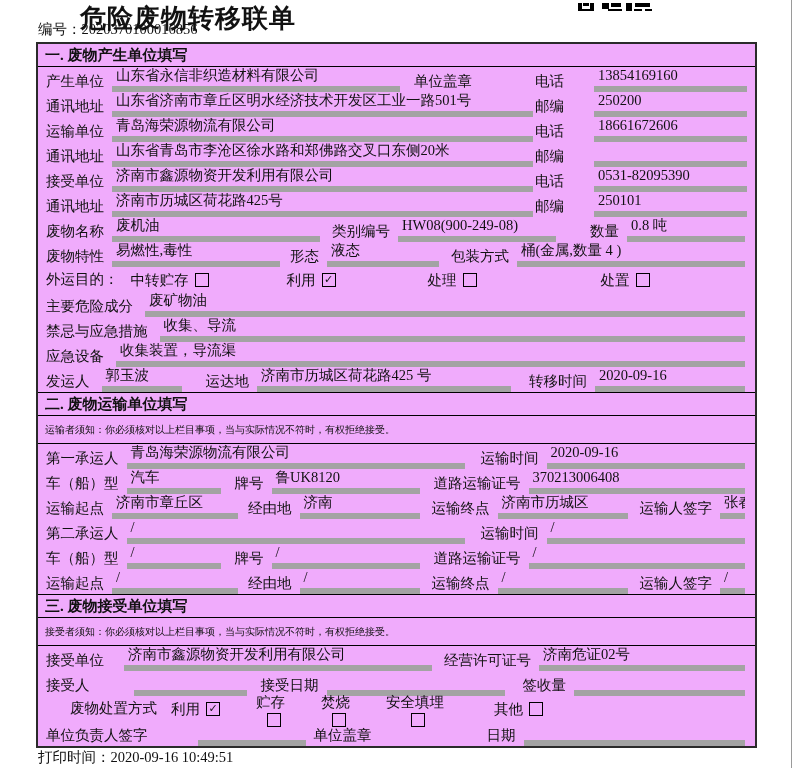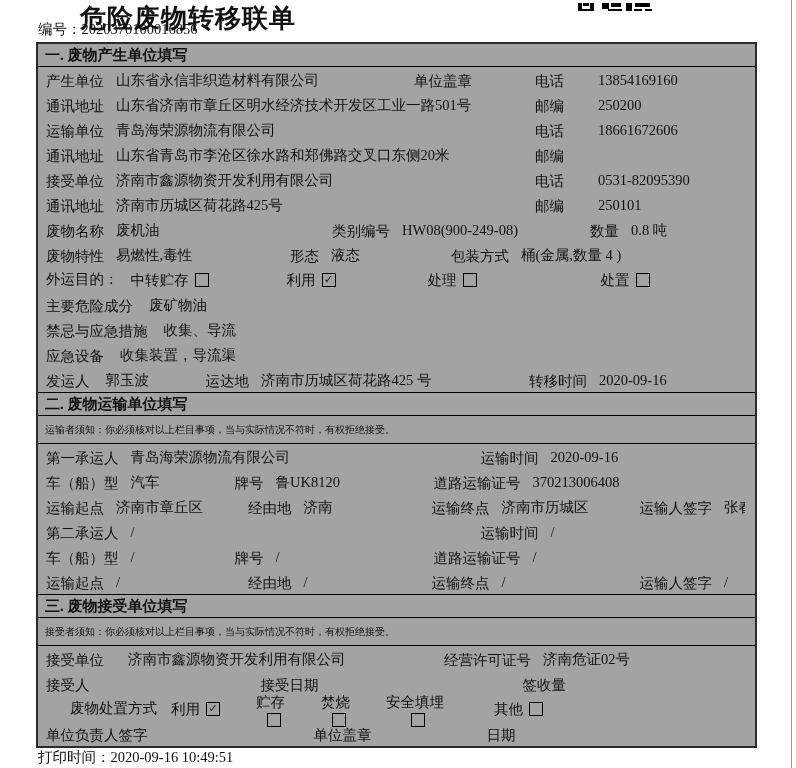--- a/index.html
+++ b/index.html
@@ -7,27 +7,27 @@
     width:796px;height:768px;background:#ffffff;color:#111;
     font-family:"Liberation Serif","DejaVu Serif",serif;
     position:relative;overflow:hidden;
   }
   .page-edge{position:absolute;right:4px;top:0;width:1px;height:768px;background:#9a9a9a;}
   
   .doc-number{position:absolute;left:38px;top:13px;font-size:14.5px;white-space:nowrap;margin-top:7px;}
   .doc-title{position:absolute;left:80px;right:0;top:1px;text-align:left;font-size:26px;font-weight:bold;letter-spacing:1px;}
   .qr-frag{position:absolute;left:578px;top:0;width:74px;height:11px;overflow:hidden;}
   
-  .form{position:absolute;left:36px;top:42px;width:717px;border:2px solid #2b2b2b;background:#a3a3a3;}
+  .form{position:absolute;left:36px;top:42px;width:717px;border:2px solid #2b2b2b;background:#f0abfc;}
   .sec-h{font-weight:bold;font-size:15px;line-height:21px;padding:1px 7px 0 7px;border-bottom:1px solid #000;white-space:nowrap;}
   .sec-h.bt{border-top:1px solid #000;}
   .notice{font-size:10px;line-height:27px;height:27px;padding:0 7px;border-bottom:1px solid #000;white-space:nowrap;}
   .row{display:flex;align-items:flex-end;height:25px;padding:0 8px;font-size:14.5px;}
   .lbl{white-space:nowrap;line-height:21px;flex:none;}
-  .val{border-bottom:1px solid #a3a3a3;line-height:21px;white-space:nowrap;padding:0 4px;flex:none;overflow:hidden;margin-left:8px;min-height:21px;}
+  .val{border-bottom:6px solid #a3a3a3;line-height:21px;white-space:nowrap;padding:0 4px;flex:none;overflow:hidden;margin-left:8px;min-height:21px;}
   .fill{flex:1 1 auto;margin-right:2px;}
   .rcol{display:flex;align-items:flex-end;margin-left:auto;width:212px;flex:none;gap:24px;}
   .rcol .val{flex:1 1 auto;margin-left:6px;}
   .opt{display:flex;align-items:center;line-height:22px;white-space:nowrap;}
   .cb{display:inline-block;width:12px;height:12px;border:1px solid #000;margin-left:6px;line-height:12px;text-align:center;font-size:11px;font-family:"DejaVu Sans",sans-serif;}
   .print-line{position:absolute;left:38px;top:748px;font-size:14.5px;white-space:nowrap;}
   
   .w72{width:72px;} .w86{width:86px;} .w100{width:100px;} .w104{width:104px;} .w105{width:105px;}
   .w112{width:112px;} .w118{width:118px;} .w122{width:122px;} .w140{width:140px;}
   .w150{width:150px;} .w160{width:160px;} .w170{width:170px;} .w200{width:200px;} .w246{width:246px;}

